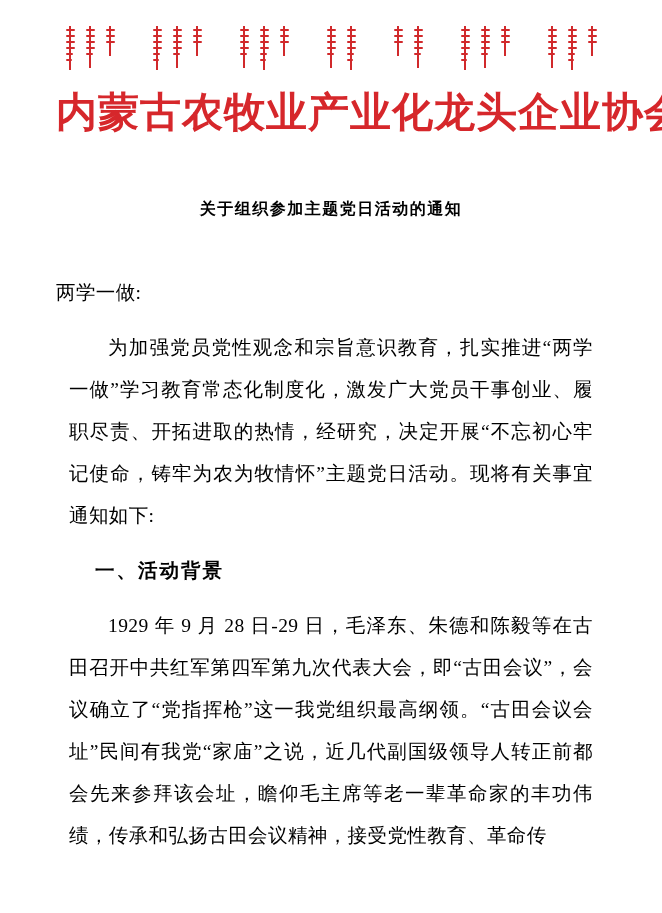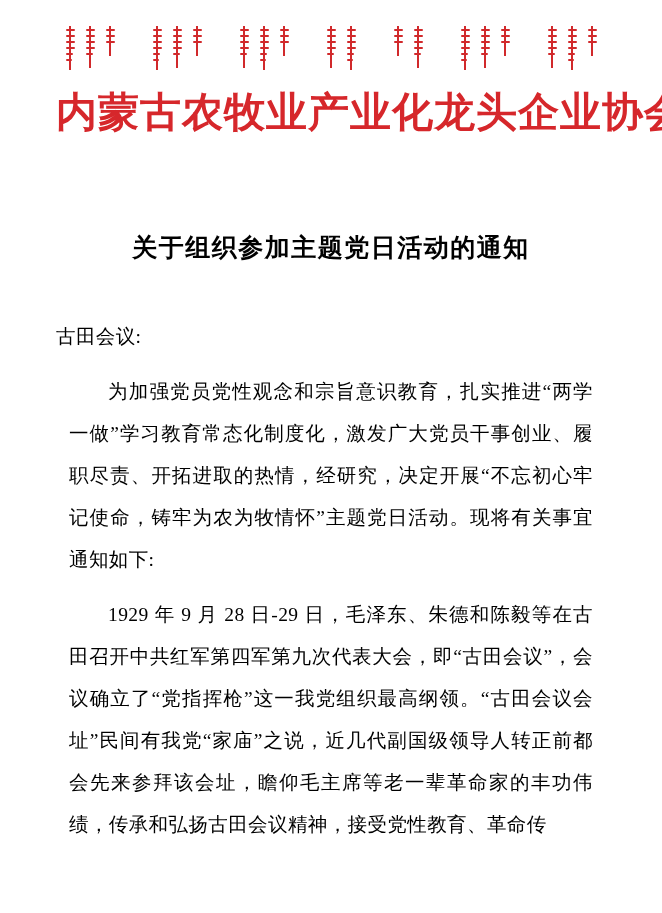--- a/index.html
+++ b/index.html
@@ -79,23 +79,23 @@
     font-family: "Liberation Serif", "DejaVu Serif", serif;
     font-weight: 700;
     font-size: 41px;
     letter-spacing: 1px;
     line-height: 1.1;
     white-space: nowrap;
   }
 
   
   .doc-title {
-    margin-top: 96px;
+    margin-top: 64px;
     text-align: center;
-    font-size: 25px;
+    font-size: 16px;
     font-weight: 700;
     letter-spacing: 1.5px;
     color: #000;
   }
 
   
   .body-block {
     margin-top: 52px;
     font-size: 19.5px;
     line-height: 42px;
@@ -260,21 +260,22 @@
           <i></i>
         </span>
     </div>
 
     <div class="org-title">内蒙古农牧业产业化龙头企业协会</div>
   </div>
 
   <h1 class="doc-title">关于组织参加主题党日活动的通知</h1>
 
   <div class="body-block">
-    <p class="salutation">古田会议:</p>
+    <p class="salutation">两学一做:</p>
 
     <p class="para">为加强党员党性观念和宗旨意识教育，扎实推进“两学一做”学习教育常态化制度化，激发广大党员干事创业、履职尽责、开拓进取的热情，经研究，决定开展“不忘初心牢记使命，铸牢为农为牧情怀”主题党日活动。现将有关事宜通知如下:</p>
 
+    <p class="section-heading">一、活动背景</p>
 
     <p class="para">1929 年 9 月 28 日-29 日，毛泽东、朱德和陈毅等在古田召开中共红军第四军第九次代表大会，即“古田会议”，会议确立了“党指挥枪”这一我党组织最高纲领。“古田会议会址”民间有我党“家庙”之说，近几代副国级领导人转正前都会先来参拜该会址，瞻仰毛主席等老一辈革命家的丰功伟绩，传承和弘扬古田会议精神，接受党性教育、革命传</p>
   </div>
 
 </div>
 
 </body></html>

